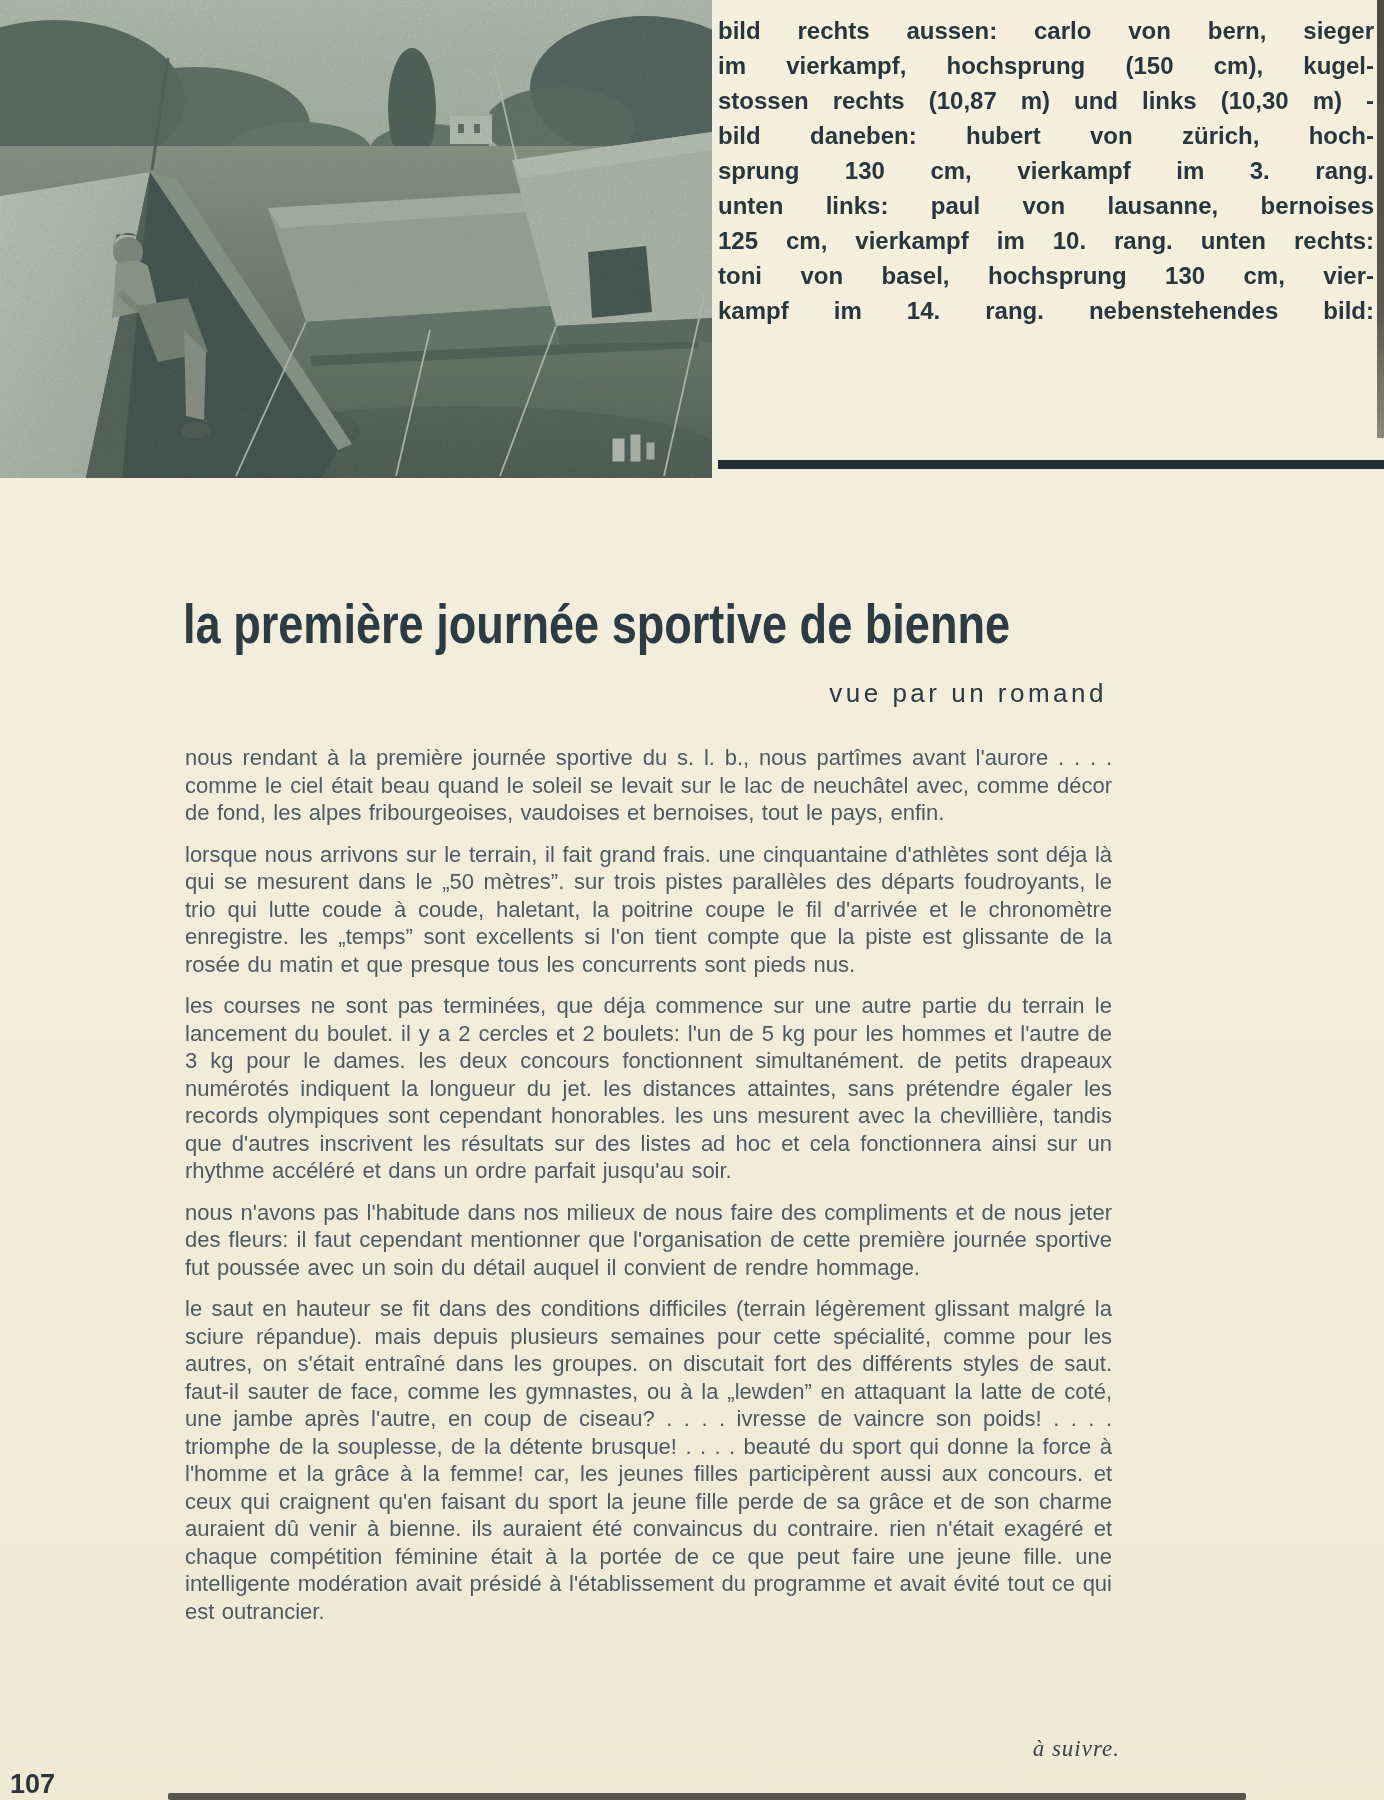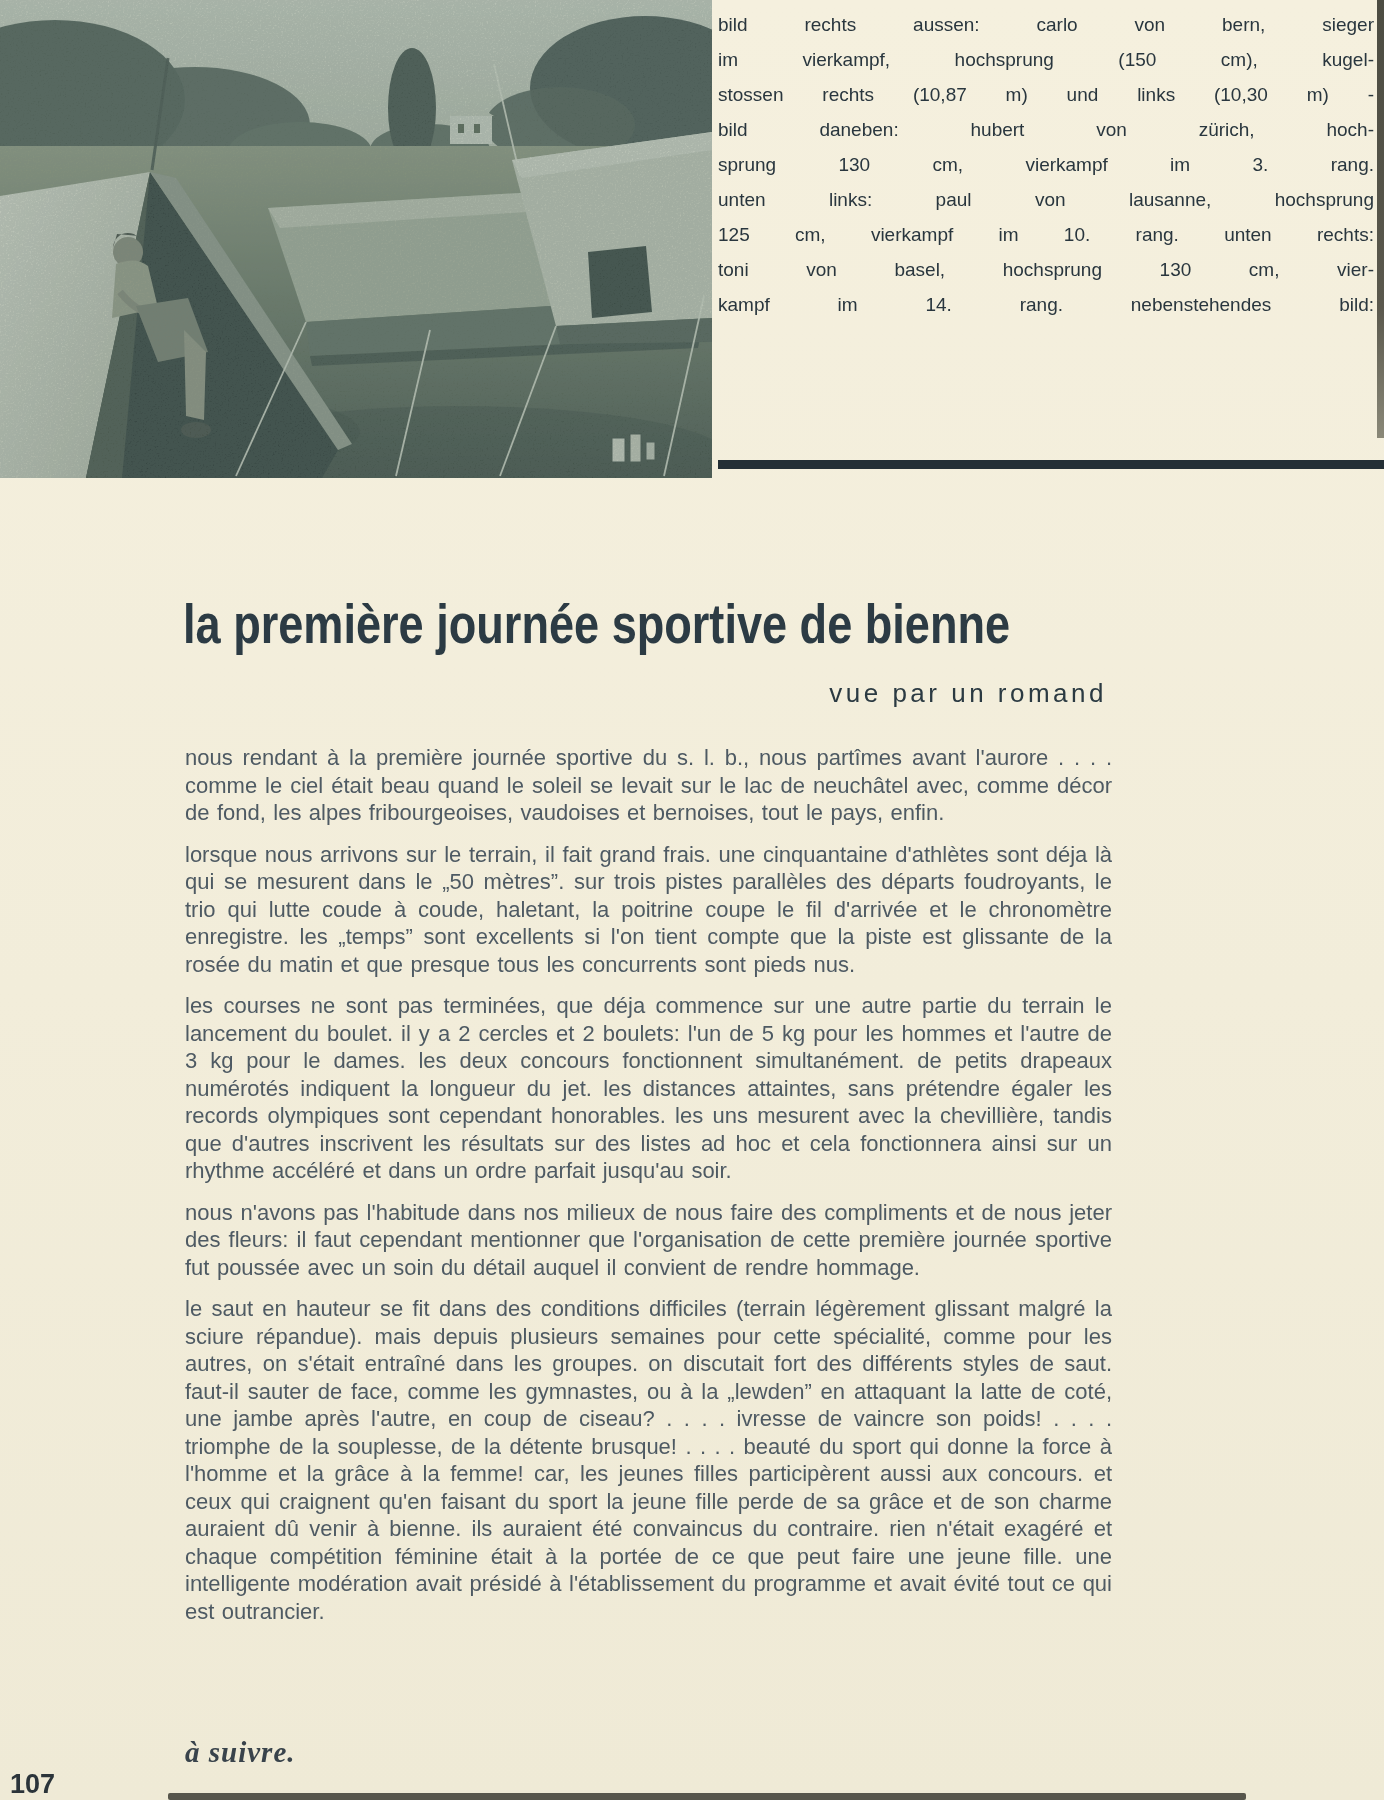--- a/index.html
+++ b/index.html
@@ -8,22 +8,22 @@
     width:1384px;height:1800px;
     background:linear-gradient(180deg,#f5f0de 0%,#f2edda 55%,#efead6 100%);
     font-family:"Liberation Sans",sans-serif;
     overflow:hidden;
   }
   .photo{
     position:absolute;left:0;top:0;width:712px;height:478px;
   }
   .photo svg{display:block;width:100%;height:100%;}
   .caption{
-    position:absolute;left:718px;top:7px;width:656px;
-    color:#29363e;font-weight:normal;font-size:19px;line-height:35px;
+    position:absolute;left:718px;top:13px;width:656px;
+    color:#29363e;font-weight:bold;font-size:24px;line-height:35px;
   }
   .caption .cap-line{
     text-align:justify;text-align-last:justify;
     white-space:normal;height:35px;overflow:visible;
   }
   .cap-rule{
     position:absolute;left:718px;top:460px;width:666px;height:9px;
     background:#242f35;
   }
   .title{
@@ -45,23 +45,23 @@
     margin:0 8px 14px 0;
     text-align:justify;text-align-last:left;
     word-spacing:0.06em;
   }
   .page-number{
     position:absolute;left:10px;top:1738px;
     font-size:27px;font-weight:bold;color:#2b343a;margin-top:31px;
   }
   .continuation{
     position:absolute;left:185px;top:1736px;width:935px;
-    text-align:left;
+    text-align:right;
     font-family:"Liberation Serif",serif;font-style:italic;
-    font-size:29px;color:#39434b;letter-spacing:1px;font-weight:bold;
+    font-size:23px;color:#39434b;letter-spacing:1px;
   }
   .edge-right{
     position:absolute;left:1377px;top:0;width:7px;height:438px;
     background:linear-gradient(180deg,#4c4c42 0%,#5a584d 70%,#8a8878 100%);
   }
   .edge-bottom{
     position:absolute;left:168px;top:1793px;width:1078px;height:7px;
     background:#3c3c34;opacity:.85;border-radius:2px;
   }
 </style>
@@ -164,21 +164,21 @@
       <rect x="0" y="0" width="712" height="478" filter="url(#grain)" opacity="0.4"></rect>
     </svg>
   </div>
 
   <div class="caption">
     <div class="cap-line">bild rechts aussen: carlo von bern, sieger</div>
     <div class="cap-line">im vierkampf, hochsprung (150 cm), kugel-</div>
     <div class="cap-line">stossen rechts (10,87 m) und links (10,30 m) -</div>
     <div class="cap-line">bild daneben: hubert von zürich, hoch-</div>
     <div class="cap-line">sprung 130 cm, vierkampf im 3. rang.</div>
-    <div class="cap-line">unten links: paul von lausanne, hochsprung</div>
+    <div class="cap-line">unten links: paul von lausanne, bernoises</div>
     <div class="cap-line">125 cm, vierkampf im 10. rang. unten rechts:</div>
     <div class="cap-line">toni von basel, hochsprung 130 cm, vier-</div>
     <div class="cap-line">kampf im 14. rang. nebenstehendes bild:</div>
   </div>
 
   <div class="cap-rule"></div>
 
   <div class="title">la première journée sportive de bienne</div>
   <div class="subtitle">vue par un romand</div>
 

